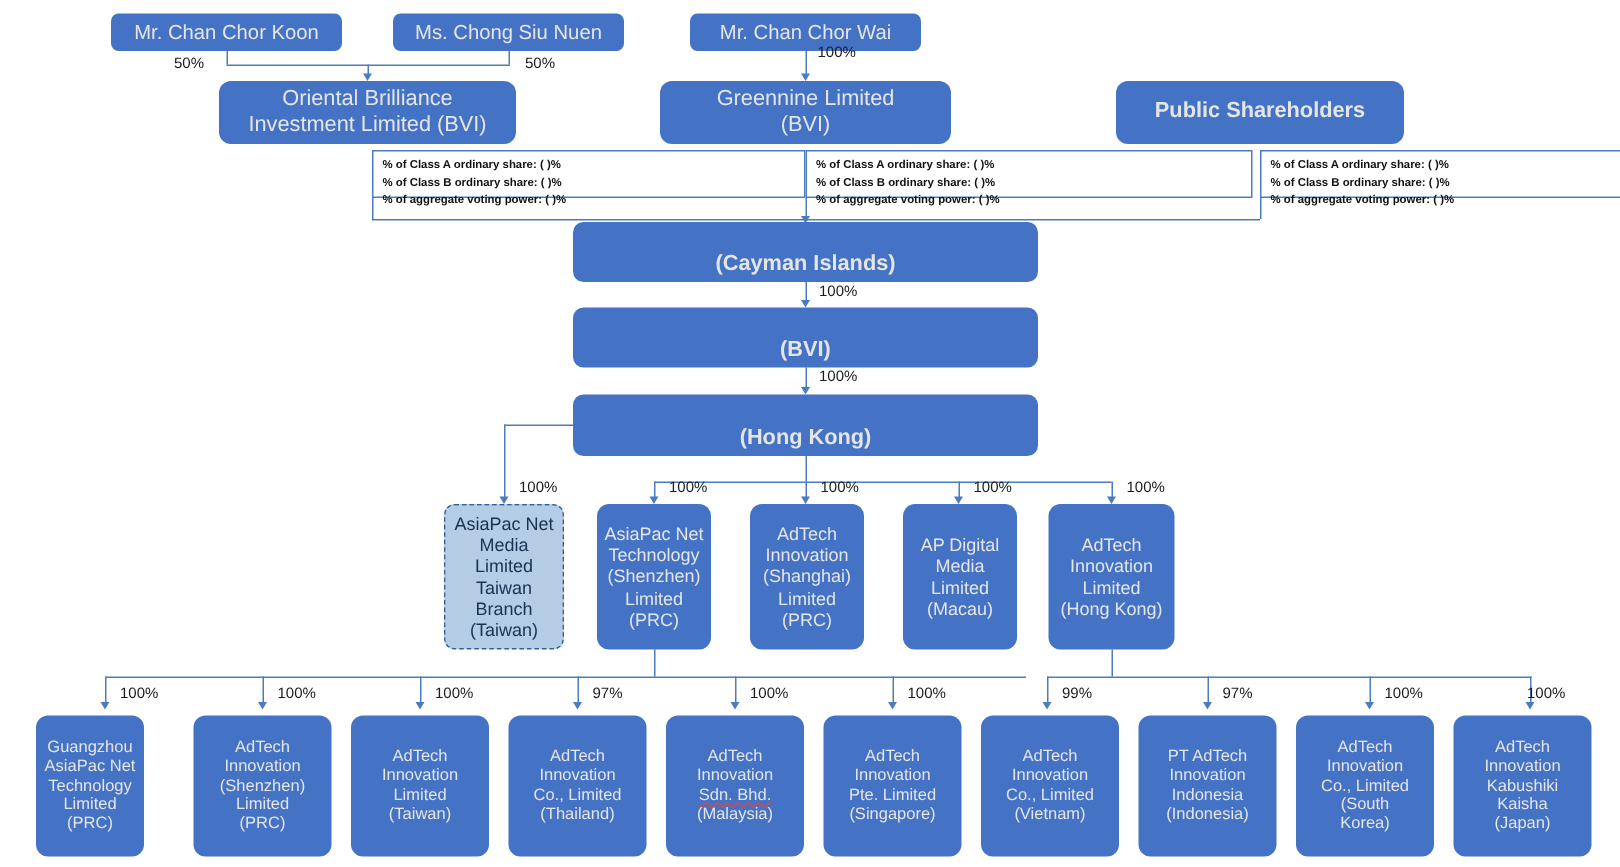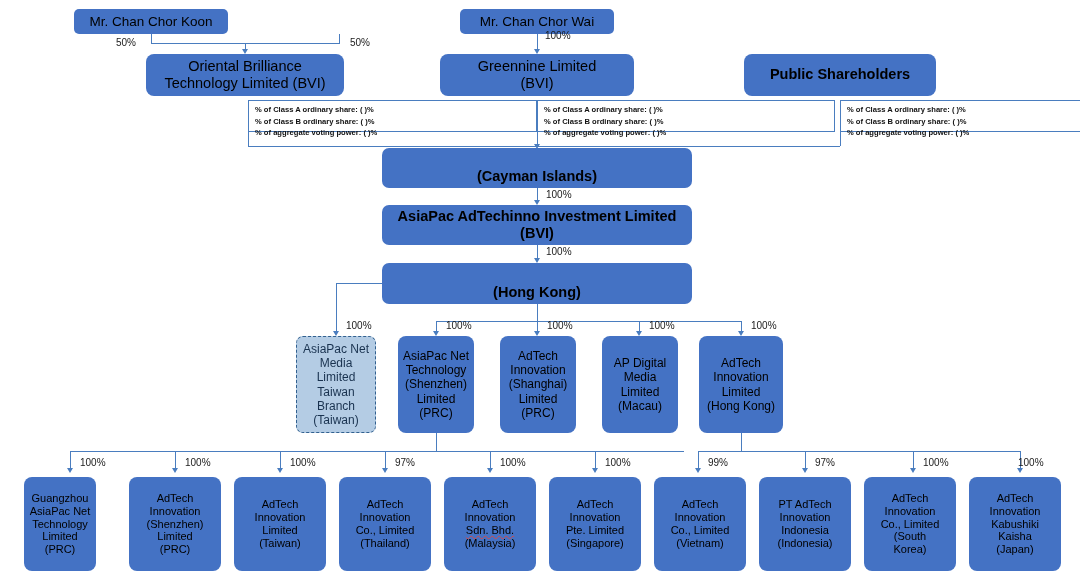--- a/index.html
+++ b/index.html
@@ -34,21 +34,21 @@
     border-left: 3.5px solid transparent;
     border-right: 3.5px solid transparent;
     border-top: 5px solid #4a7dbf;
   }
 
   
   .box {
     position: absolute;
     box-sizing: border-box;
     background: #4472C4;
-    color: #000000;
+    color: #e5e5e5;
     border-radius: 7px;
     display: flex;
     align-items: center;
     justify-content: center;
     text-align: center;
     line-height: 1.18;
     padding: 2px 4px;
   }
   .box .txt { display: block; width: 100%; }
 
@@ -129,41 +129,44 @@
   }
 </style>
 </head>
 <body>
 
 <div id="chart">
 
   <div class="box person" style="left:74px; top:9px; width:154px; height:25px;">
     <span class="txt">Mr. Chan Chor Koon</span>
   </div>
+  <div class="box person" style="left:262px; top:9px; width:154px; height:25px;">
+    <span class="txt">Ms. Chong Siu Nuen</span>
+  </div>
   <div class="box person" style="left:460px; top:9px; width:154px; height:25px;">
     <span class="txt">Mr. Chan Chor Wai</span>
   </div>
 
   <div class="ln v" style="left:151px; top:34px; height:9px;"></div>
   <div class="ln v" style="left:339px; top:34px; height:9px;"></div>
   <div class="ln h" style="left:151px; top:43px; width:189px;"></div>
   <div class="ln v" style="left:245px; top:43px; height:7px;"></div>
   <div class="arrow" style="left:241.5px; top:49px;"></div>
 
   <div class="pct" style="left:116px; top:38px;">50%</div>
   <div class="pct" style="left:350px; top:38px;">50%</div>
 
   <div class="ln v" style="left:537px; top:34px; height:16px;"></div>
   <div class="arrow" style="left:533.5px; top:49px;"></div>
   <div class="pct" style="left:545px; top:31px;">100%</div>
 
   <div class="box holder" style="left:146px; top:54px; width:198px; height:42px;">
     <span class="txt">
       <span>Oriental Brilliance</span><br>
-      <span>Technology Limited (BVI)</span>
+      <span>Investment Limited (BVI)</span>
     </span>
   </div>
 
   <div class="box holder" style="left:440px; top:54px; width:194px; height:42px;">
     <span class="txt">
       <span>Greennine Limited</span><br>
       <span>(BVI)</span>
     </span>
   </div>
 
@@ -229,21 +232,21 @@
       <span>(Cayman Islands)</span>
     </span>
   </div>
 
   <div class="ln v" style="left:537px; top:188px; height:14px;"></div>
   <div class="arrow" style="left:533.5px; top:200px;"></div>
   <div class="pct" style="left:546px; top:190px;">100%</div>
 
   <div class="box chainlvl" style="left:382px; top:205px; width:310px; height:40px;">
     <span class="txt">
-      <span>AsiaPac AdTechinno Investment Limited</span><br>
+      <br>
       <span>(BVI)</span>
     </span>
   </div>
 
   <div class="ln v" style="left:537px; top:245px; height:15px;"></div>
   <div class="arrow" style="left:533.5px; top:258px;"></div>
   <div class="pct" style="left:546px; top:247px;">100%</div>
 
   <div class="box chainlvl" style="left:382px; top:263px; width:310px; height:41px;">
     <span class="txt">

